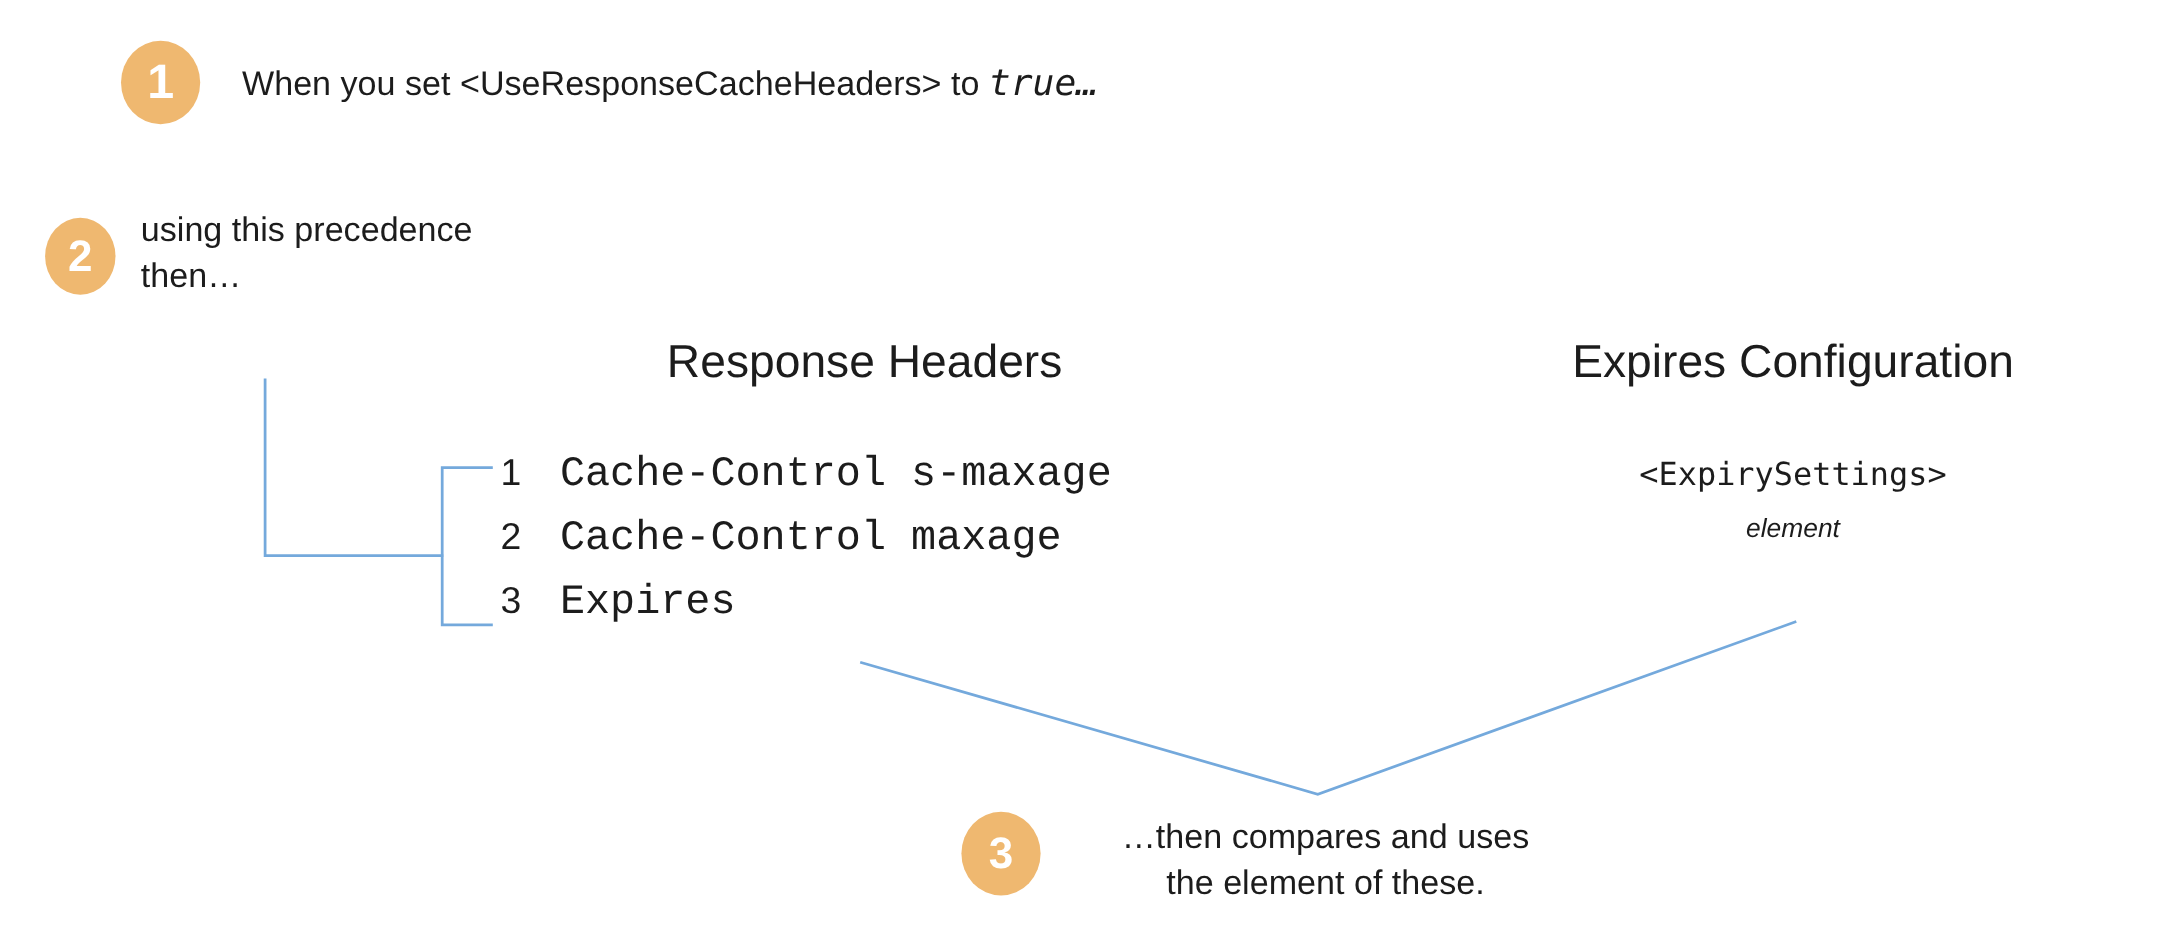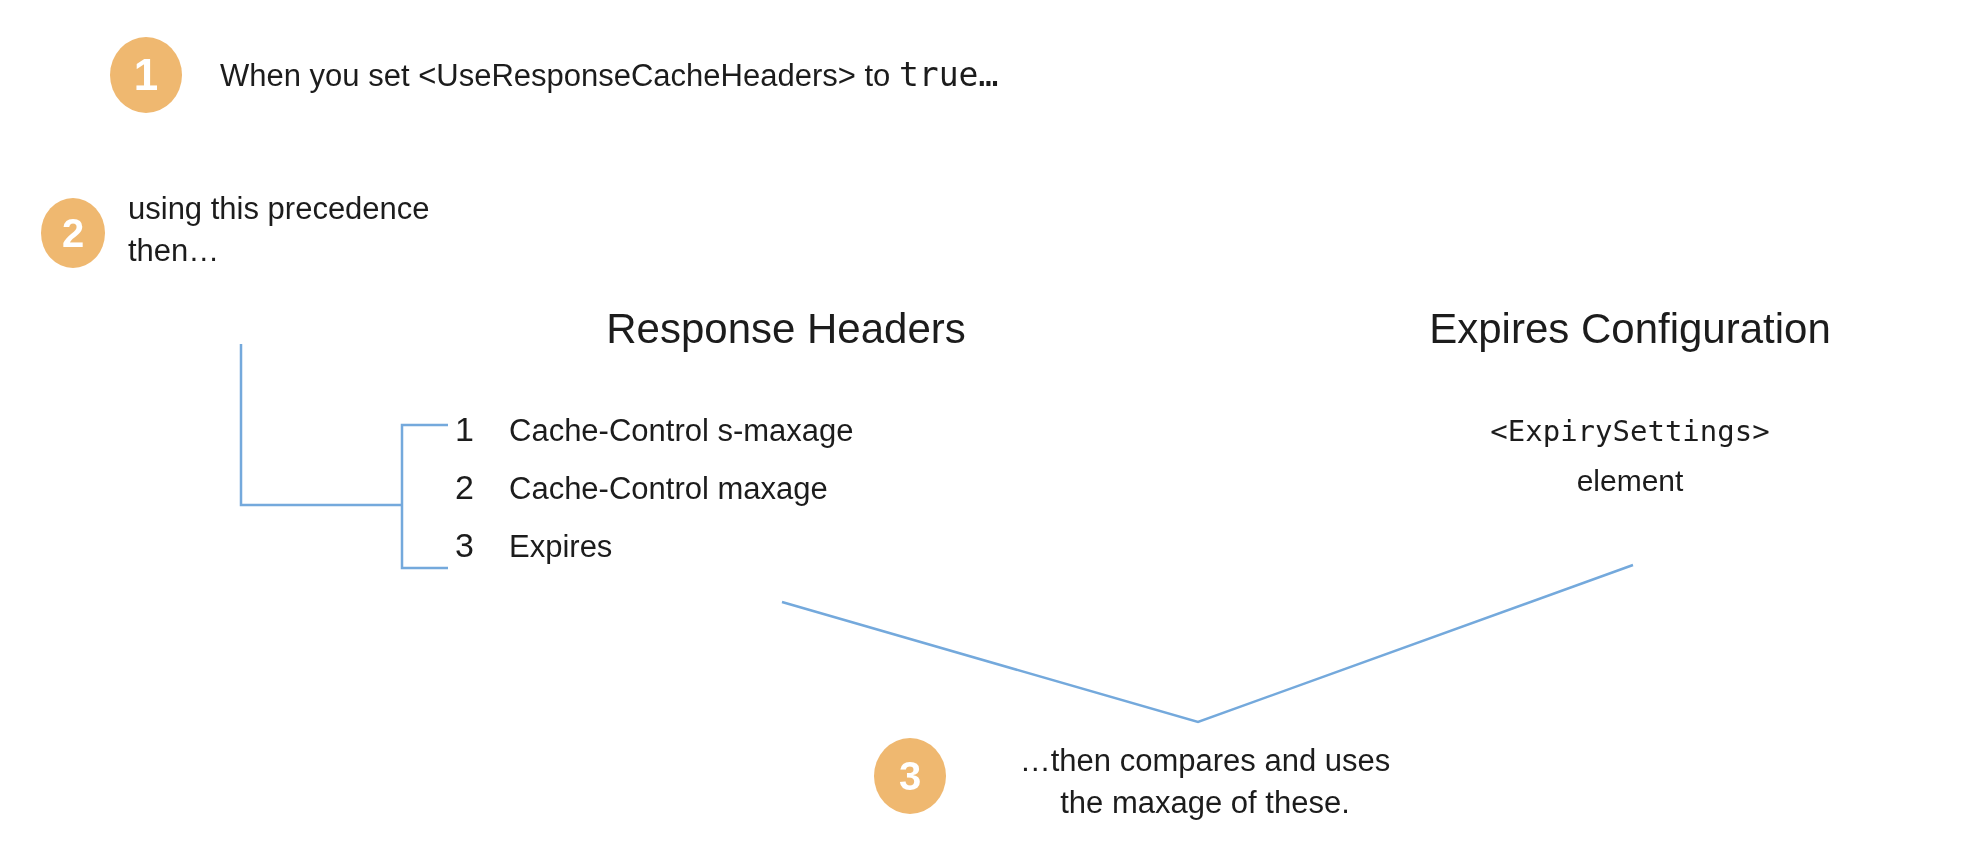--- a/index.html
+++ b/index.html
@@ -15,39 +15,39 @@
   .badge {
     position:absolute;
     border-radius:50%;
     display:flex; align-items:center; justify-content:center;
     color:#ffffff;
     font-weight:600;
     font-family:"Liberation Sans", sans-serif;
   }
   .badge-num { font-size:44px; line-height:1; }
   .sans-text { font-size:31px; line-height:42px; }
-  .inline-mono { font-family:"DejaVu Sans Mono", monospace; font-size:33px; }
+  .inline-mono { font-family:"DejaVu Sans Mono", monospace; font-size:33px;font-style:italic; }
   .col-title { font-size:42px; line-height:52px; text-align:center; }
   .hdr-list { }
   .hdr-row {
     height:58px;
     display:flex; align-items:baseline;
   }
   .hdr-row .num {
     font-size:34px;
     width:54px;
     flex:0 0 54px;
   }
   .hdr-row .lbl {
-    font-family:Liberation Sans, sans-serif;
-    font-size:31px;
+    font-family:Liberation Mono, monospace;
+    font-size:38px;
   }
   .policy-el { text-align:center; }
   .policy-tag { font-family:"DejaVu Sans Mono", monospace; font-size:29px; line-height:46px; }
-  .policy-caption { font-size:30px; line-height:38px; margin-top:8px; }
+  .policy-caption { font-size:24px; line-height:38px; margin-top:8px;font-style:italic; }
   .center-text { text-align:center; }
   svg { position:absolute; left:0; top:0; }
 </style>
 </head>
 <body>
 
 <div id="canvas">
 
   <svg width="1966" height="858" viewBox="0 0 1966 858">
     <path d="M 241 344 L 241 505 L 403 505" fill="none" stroke="#74A9DC" stroke-width="2.5"></path>
@@ -92,16 +92,16 @@
   <div class="abs policy-el" style="left:1400px; top:408px; width:460px;">
     <div class="policy-tag">&lt;ExpirySettings&gt;</div>
     <div class="policy-caption">element</div>
   </div>
 
   <div class="badge" style="left:874px; top:738px; width:72px; height:76px; background:#EFB870;">
     <span class="badge-num" style="font-size:40px;">3</span>
   </div>
   <div class="abs sans-text center-text" style="left:950px; top:740px; width:510px;">
     <div>…then compares and uses</div>
-    <div>the maxage of these.</div>
+    <div>the element of these.</div>
   </div>
 
 </div>
 
 </body></html>

